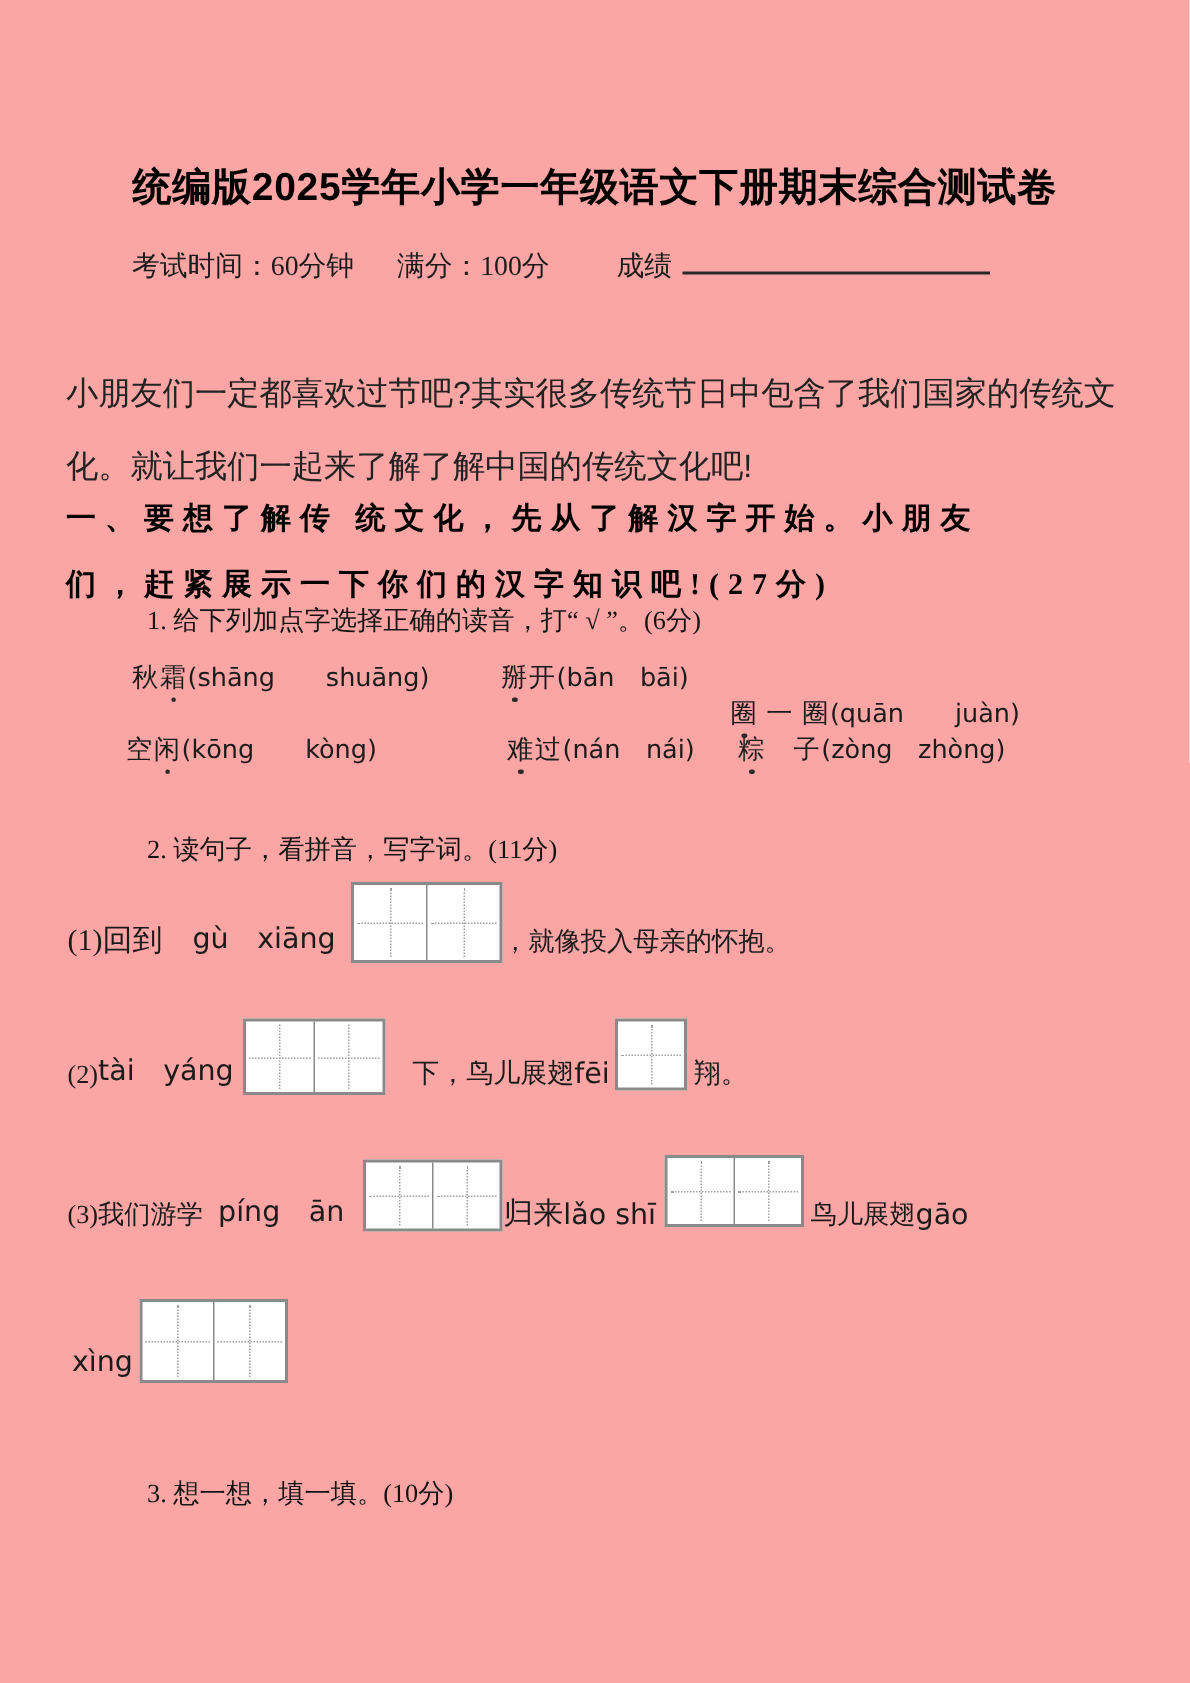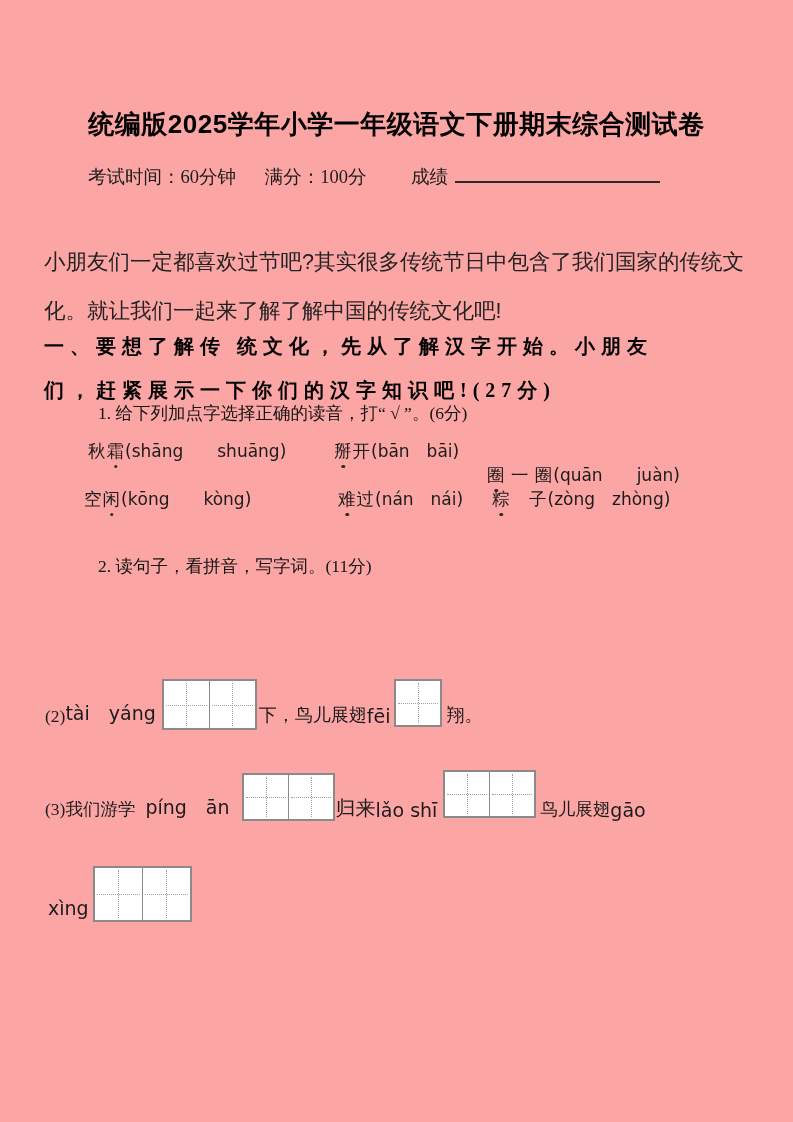--- a/index.html
+++ b/index.html
@@ -120,29 +120,38 @@
   </div>
   <div class="abs q1item r2i2">
     <span class="cword"><span></span><span class="dotchar">难</span><span>过</span></span><span class="opts">(nán　nái)</span>
   </div>
   <div class="abs q1item r2i3">
     <span class="cword"><span></span><span class="dotchar">粽</span><span>　子</span></span><span class="opts">(zòng　zhòng)</span>
   </div>
 
   <div class="abs qtitle q2-title">2. 读句子，看拼音，写字词。(11分)</div>
 
+  <div class="abs fill line1">
+    <span class="cn-big"><span>(1)</span><span>回到</span></span>
+    <span class="py" style="margin-left:20px;">gù　xiāng</span>
+    <span class="tzg b1" style="margin-left:10px;">
+      <span class="cell"></span>
+      <span class="cell"></span>
+    </span>
+    <span class="cn">，就像投入母亲的怀抱。</span>
+  </div>
 
   <div class="abs fill line2">
     <span class="cn">(2)</span>
     <span class="py">tài　yáng</span>
     <span class="tzg b2" style="margin-left:6px;">
       <span class="cell"></span>
       <span class="cell"></span>
     </span>
-    <span class="cn" style="font-size:18px;margin-left:2px;">下，鸟儿展翅</span>
+    <span class="cn" style="font-size:18px;margin-left:18px;">下，鸟儿展翅</span>
     <span class="py">fēi</span>
     <span class="tzg single mb3" style="margin-left:4px;">
       <span class="cell"></span>
     </span>
     <span class="cn" style="font-size:18px;margin-left:4px;">翔。</span>
   </div>
 
   <div class="abs fill line3">
     <span class="cn"><span>(3)</span><span>我们游学</span></span>
     <span class="py" style="margin-left:10px;">píng　ān</span>
@@ -161,14 +170,15 @@
   </div>
 
   <div class="abs fill line4">
     <span class="py">xìng</span>
     <span class="tzg b4" style="margin-left:4px;">
       <span class="cell"></span>
       <span class="cell"></span>
     </span>
   </div>
 
+  <div class="abs qtitle q3-title">3. 想一想，填一填。(10分)</div>
 
 </div>
 
 </body></html>

